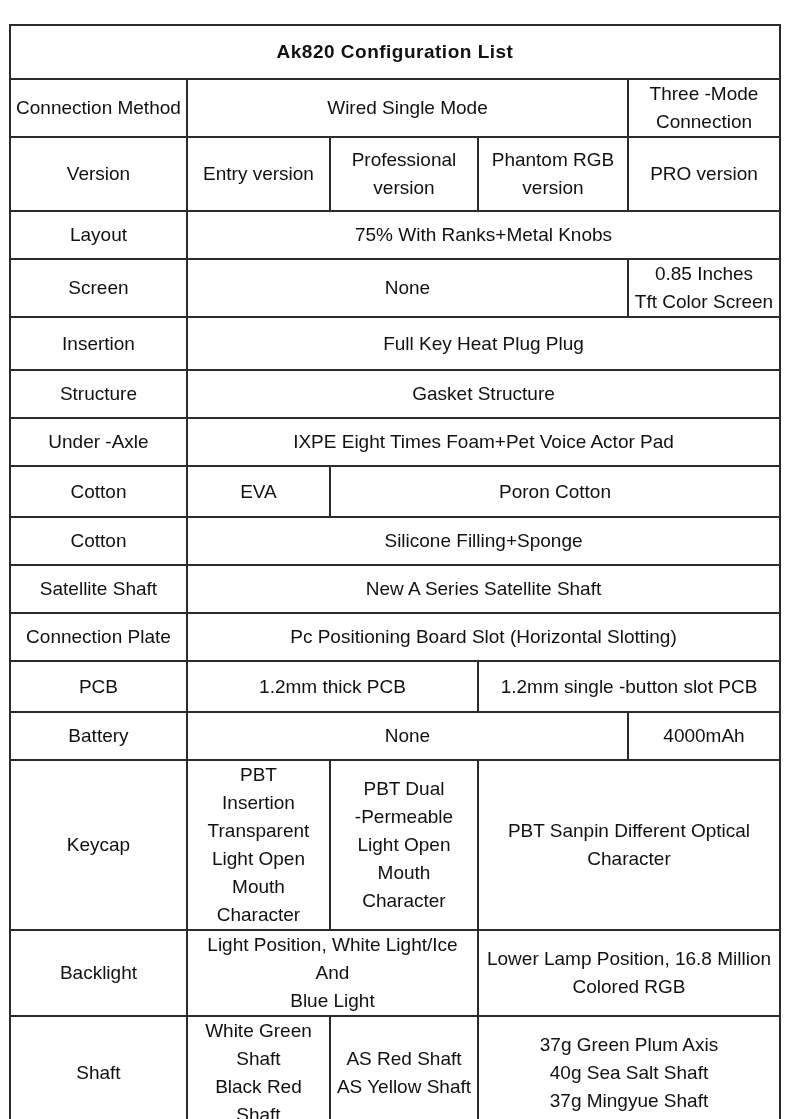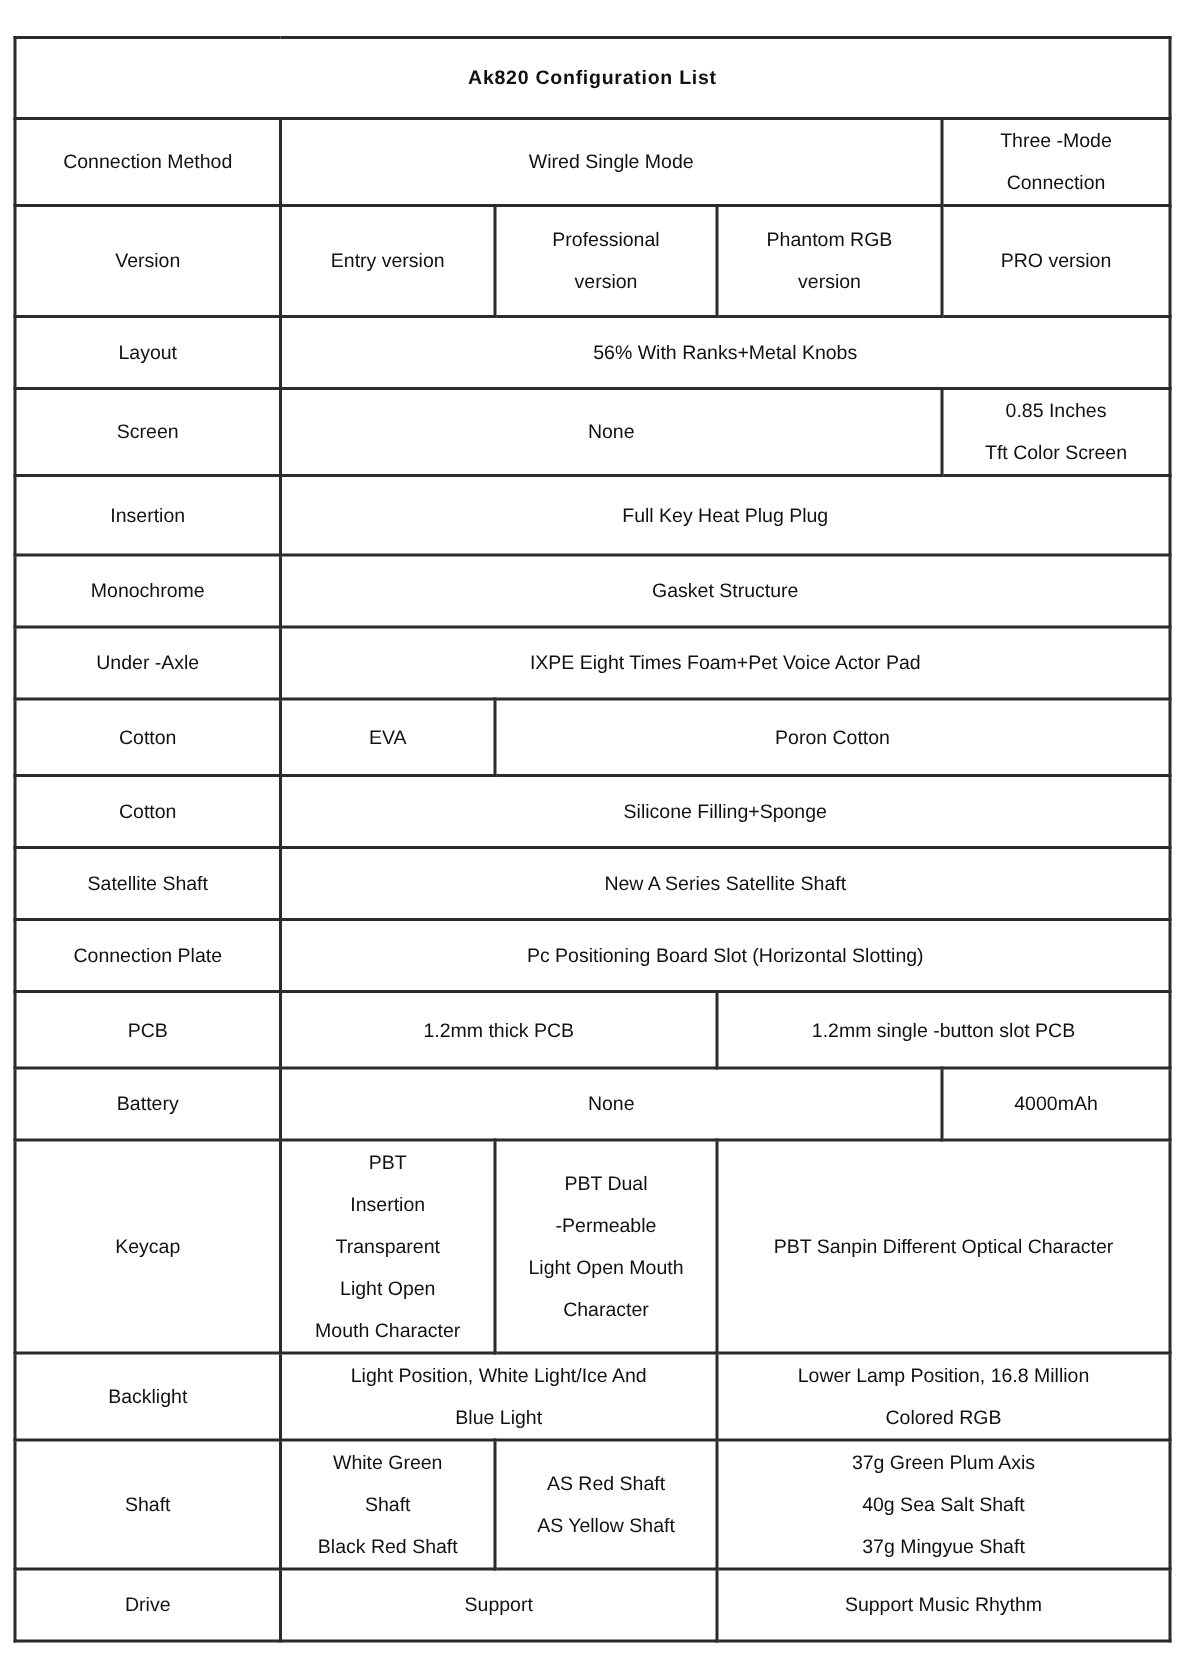--- a/index.html
+++ b/index.html
@@ -17,21 +17,21 @@
     border-collapse: collapse;
     table-layout: fixed;
     width: 770px;
     margin: 24px auto 0 auto;
     background: #ffffff;
   }
   table.config td {
     border: 2px solid #2b2b2b;
     text-align: center;
     vertical-align: middle;
-    font-size: 13px;
+    font-size: 19px;
     line-height: 28px;
     white-space: pre-line;
     padding: 0 4px;
     overflow: hidden;
   }
   td.title-cell {
     font-size: 29px;
     font-weight: bold;
     line-height: 1.2;
     letter-spacing: 0.5px;
@@ -76,37 +76,37 @@
     <td>Entry version</td>
     <td>Professional
 version</td>
     <td>Phantom RGB
 version</td>
     <td>PRO version</td>
   </tr>
 
   <tr class="h52">
     <td>Layout</td>
-    <td colspan="4">56% With Ranks+Metal Knobs</td>
+    <td colspan="4">75% With Ranks+Metal Knobs</td>
   </tr>
 
   <tr class="h56">
     <td>Screen</td>
     <td colspan="3">None</td>
     <td>0.85 Inches
 Tft Color Screen</td>
   </tr>
 
   <tr class="h53">
     <td>Insertion</td>
     <td colspan="4">Full Key Heat Plug Plug</td>
   </tr>
 
   <tr class="h52">
-    <td>Monochrome</td>
+    <td>Structure</td>
     <td colspan="4">Gasket Structure</td>
   </tr>
 
   <tr class="h52">
     <td>Under -Axle</td>
     <td colspan="4">IXPE Eight Times Foam+Pet Voice Actor Pad</td>
   </tr>
 
   <tr class="h51">
     <td>Cotton</td>

